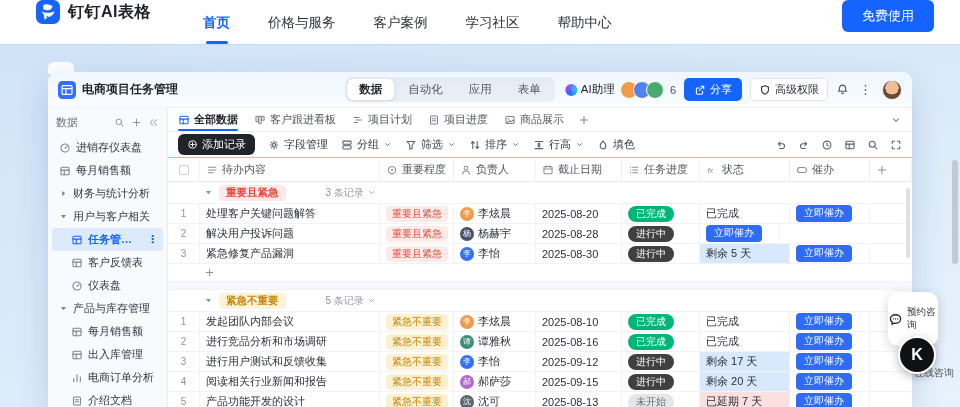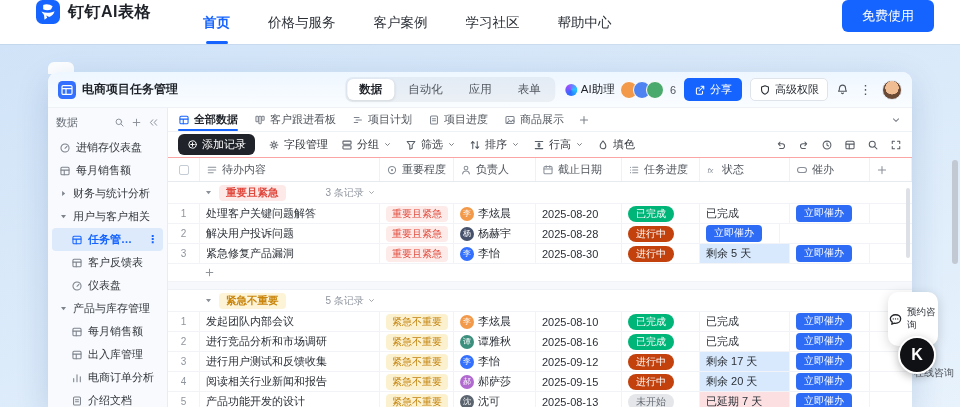--- a/index.html
+++ b/index.html
@@ -111,21 +111,21 @@
   .group-pill.yellow{color:#c9850c;background:#fdf3d7}
   .group-count{margin-left:34px;color:#8f959e;font-size:10px;display:inline-flex;align-items:center;gap:3px;cursor:pointer}
   .plus-row{height:18px;display:flex;align-items:center;padding-left:36px;color:#8a9099;border-bottom:1px solid #f1f3f6;cursor:pointer}
   .group-gap{height:8px;background:#f6f8fb;border-bottom:1px solid #eef1f5}
 
   .badge{border-radius:4px;padding:1px 6px;font-size:10px;white-space:nowrap}
   .badge.red{background:#fdebe9;color:#e04a3c}
   .badge.yellow{background:#fcf1cf;color:#c2830e}
   .pill{border-radius:999px;padding:1px 8px;font-size:10px;color:#fff;white-space:nowrap}
   .pill.done{background:#00b578}
-  .pill.doing{background:#c2410c}
+  .pill.doing{background:#404040}
   .pill.todo{background:#e4e6e9;color:#646a73}
   .cell.c-status.remain{background:#d8e9fd}
   .cell.c-status.overdue{background:#fbdfe1}
   .avatar{width:14px;height:14px;border-radius:50%;color:#fff;font-size:8px;display:inline-flex;align-items:center;justify-content:center;margin-right:4px;flex:none}
   .remind-btn{background:#2e6cf6;color:#fff;border:none;border-radius:4px;font-size:10px;padding:2px 8px;line-height:1.25;cursor:pointer}
   .grid-scroll{position:absolute;right:2px;top:30px;width:4px;height:70px;background:#dde1e7;border-radius:2px}
 
   
   .consult-card{position:absolute;right:22px;top:292px;width:50px;height:54px;background:#fff;border-radius:10px;
     box-shadow:0 3px 12px rgba(0,0,0,.16);display:flex;flex-direction:row;align-items:center;justify-content:center;gap:4px;z-index:6;cursor:pointer}

